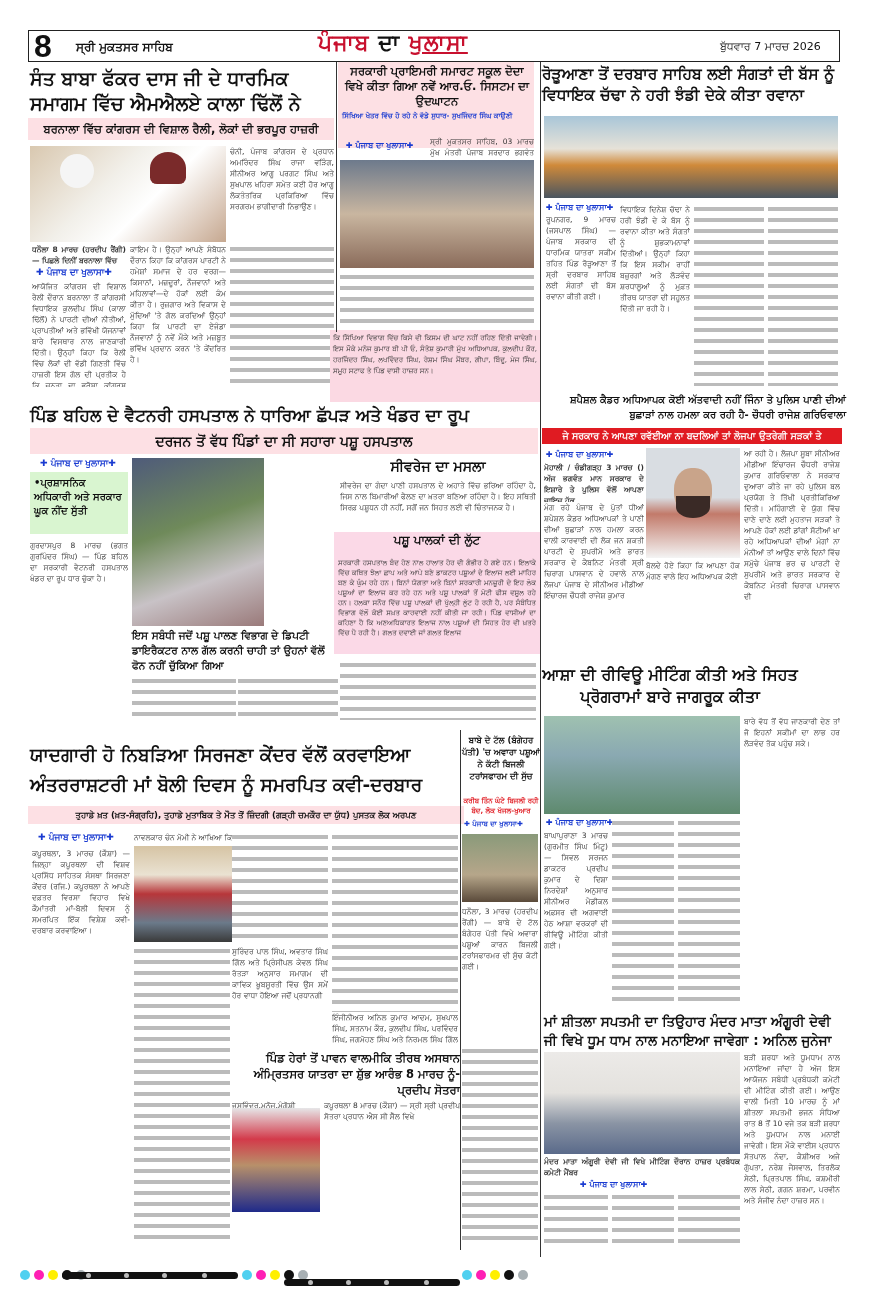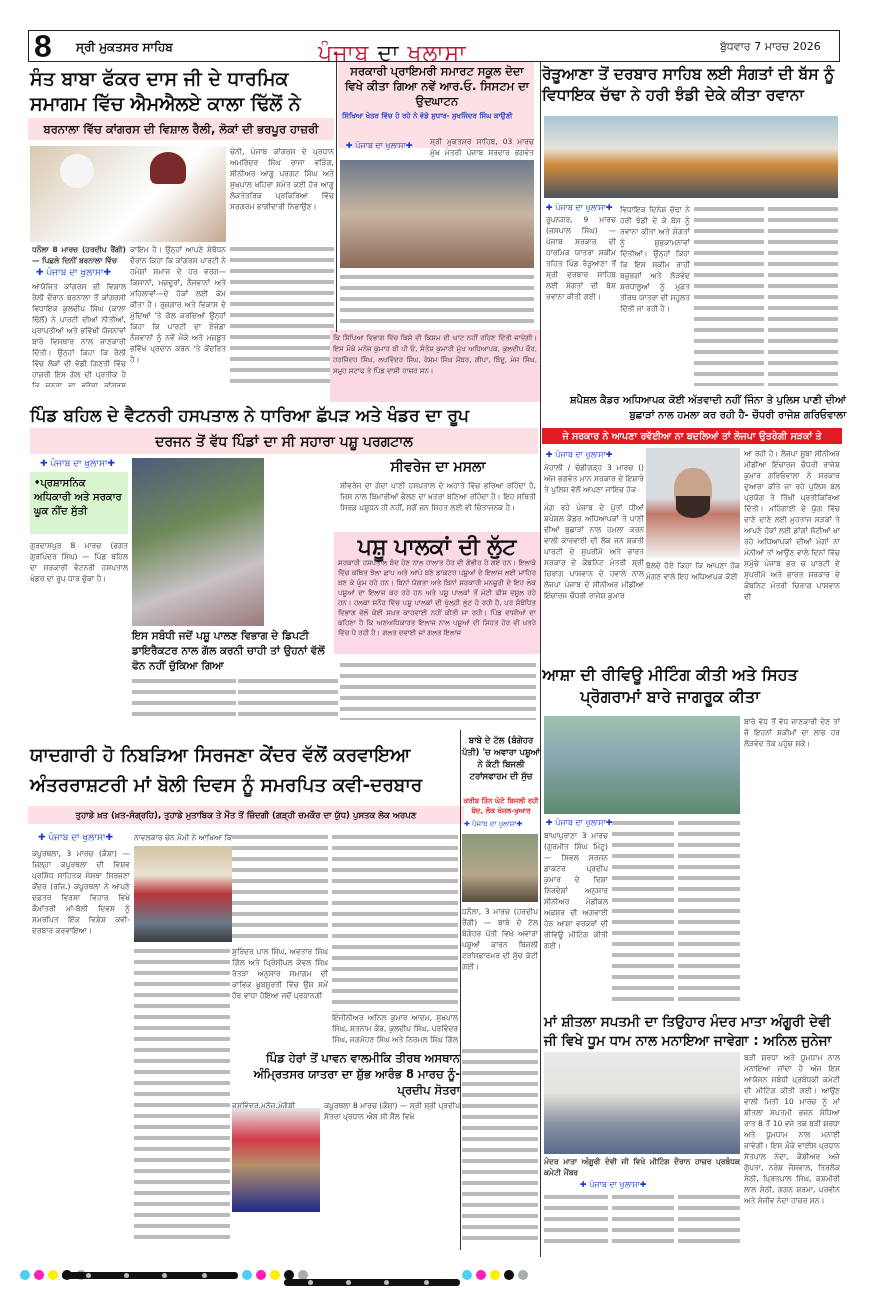--- a/index.html
+++ b/index.html
@@ -2,25 +2,25 @@
 <html><head>
 <meta charset="utf-8">
 <style>
 *{box-sizing:border-box;margin:0;padding:0}
 html,body{width:870px;height:1305px;background:#fff;overflow:hidden}
 body{font-family:"DejaVu Sans",sans-serif;color:#111;position:relative}
 .abs{position:absolute}
 .masthead{left:28px;top:30px;width:812px;height:32px;border:1px solid #222;border-bottom:1px solid #222}
 .pgnum{left:34px;top:28px;font-size:32px;font-family:"Liberation Sans",sans-serif;font-weight:700;line-height:36px}
 .city{left:76px;top:40px;font-size:12px;font-weight:bold}
-.brand{left:318px;top:40px;font-size:22px;font-weight:400;color:#c8102e;letter-spacing:1px}
+.brand{left:318px;top:30px;font-size:22px;font-weight:700;color:#c8102e;letter-spacing:1px}
 .date{left:720px;top:40px;font-size:11px}
 .hl{font-weight:900;line-height:1.15;color:#111}
 .pinkbar{background:#fde0e4}
-.tag{font-size:11px;font-weight:normal;color:#1a3bd1}
+.tag{font-size:11px;font-weight:bold;color:#1a3bd1}
 .txt{font-size:7.5px;line-height:11px;color:#333;text-align:justify;overflow:hidden}
 .txtlines{background:repeating-linear-gradient(#fff 0 3px,#bbb 3px 7px,#fff 7px 11px)}
 .photo{background:#9aa;overflow:hidden}
 .redbar{background:#e01b22;color:#fff;font-weight:bold;text-align:center}
 .box-pink{background:#fbd9e7}
 .greenbox{background:#d9f5d0}
 .divider{background:#333}
 .dots{display:flex;align-items:center;gap:4px}
 .dot{width:10px;height:10px;border-radius:50%}
 .regbar{height:7px;background:#111;border-radius:4px;position:relative}
@@ -65,39 +65,39 @@
 
 <div class="abs hl" style="left:542px;top:64px;width:300px;font-size:15.5px;line-height:21px">ਰੋੜੂਆਣਾ ਤੋਂ ਦਰਬਾਰ ਸਾਹਿਬ ਲਈ ਸੰਗਤਾਂ ਦੀ ਬੱਸ ਨੂੰ ਵਿਧਾਇਕ ਚੱਢਾ ਨੇ ਹਰੀ ਝੰਡੀ ਦੇਕੇ ਕੀਤਾ ਰਵਾਨਾ</div>
 <div class="abs photo" style="left:544px;top:116px;width:294px;height:82px;background:linear-gradient(180deg,#a9c6d8,#e6e2d8 40%,#d08a3a 60%,#4a5560)"></div>
 <div class="abs tag" style="left:546px;top:203px;font-size:8px">✚ ਪੰਜਾਬ ਦਾ ਖੁਲਾਸਾ✚</div>
 <div class="abs txt" style="left:546px;top:214px;width:70px;height:172px">ਰੂਪਨਗਰ, 9 ਮਾਰਚ (ਜਸਪਾਲ ਸਿੰਘ) — ਪੰਜਾਬ ਸਰਕਾਰ ਦੀ ਧਾਰਮਿਕ ਯਾਤਰਾ ਸਕੀਮ ਤਹਿਤ ਪਿੰਡ ਰੋੜੂਆਣਾ ਤੋਂ ਸ੍ਰੀ ਦਰਬਾਰ ਸਾਹਿਬ ਲਈ ਸੰਗਤਾਂ ਦੀ ਬੱਸ ਰਵਾਨਾ ਕੀਤੀ ਗਈ।</div>
 <div class="abs txt" style="left:620px;top:204px;width:70px;height:182px">ਵਿਧਾਇਕ ਦਿਨੇਸ਼ ਚੱਢਾ ਨੇ ਹਰੀ ਝੰਡੀ ਦੇ ਕੇ ਬੱਸ ਨੂੰ ਰਵਾਨਾ ਕੀਤਾ ਅਤੇ ਸੰਗਤਾਂ ਨੂੰ ਸ਼ੁਭਕਾਮਨਾਵਾਂ ਦਿੱਤੀਆਂ। ਉਨ੍ਹਾਂ ਕਿਹਾ ਕਿ ਇਸ ਸਕੀਮ ਰਾਹੀਂ ਬਜ਼ੁਰਗਾਂ ਅਤੇ ਲੋੜਵੰਦ ਸ਼ਰਧਾਲੂਆਂ ਨੂੰ ਮੁਫ਼ਤ ਤੀਰਥ ਯਾਤਰਾ ਦੀ ਸਹੂਲਤ ਦਿੱਤੀ ਜਾ ਰਹੀ ਹੈ।</div>
 <div class="abs txt txtlines" style="left:694px;top:204px;width:70px;height:182px"></div>
 <div class="abs txt txtlines" style="left:768px;top:204px;width:70px;height:182px"></div>
 
 <div class="abs hl" style="left:30px;top:404px;width:500px;font-size:17px;line-height:22px;white-space:nowrap">ਪਿੰਡ ਬਹਿਲ ਦੇ ਵੈਟਨਰੀ ਹਸਪਤਾਲ ਨੇ ਧਾਰਿਆ ਛੱਪੜ ਅਤੇ ਖੰਡਰ ਦਾ ਰੂਪ</div>
-<div class="abs pinkbar sub" style="left:30px;top:428px;width:508px;height:26px;font-size:14px;line-height:26px">ਦਰਜਨ ਤੋਂ ਵੱਧ ਪਿੰਡਾਂ ਦਾ ਸੀ ਸਹਾਰਾ ਪਸ਼ੂ ਪਰਗਟਾਲ</div>
+<div class="abs pinkbar sub" style="left:30px;top:428px;width:508px;height:26px;font-size:14px;line-height:26px">ਦਰਜਨ ਤੋਂ ਵੱਧ ਪਿੰਡਾਂ ਦਾ ਸੀ ਸਹਾਰਾ ਪਸ਼ੂ ਹਸਪਤਾਲ</div>
 <div class="abs tag" style="left:40px;top:458px;font-size:9px">✚ ਪੰਜਾਬ ਦਾ ਖੁਲਾਸਾ✚</div>
 <div class="abs greenbox" style="left:30px;top:472px;width:98px;height:62px;font-size:10px;font-weight:bold;padding:4px;line-height:14px">•ਪ੍ਰਸ਼ਾਸਨਿਕ ਅਧਿਕਾਰੀ ਅਤੇ ਸਰਕਾਰ ਘੂਕ ਨੀਂਦ ਸੁੱਤੀ</div>
 <div class="abs txt" style="left:30px;top:540px;width:98px;height:180px">ਗੁਰਦਾਸਪੁਰ 8 ਮਾਰਚ (ਭਗਤ ਗੁਰਪਿੰਦਰ ਸਿੰਘ) — ਪਿੰਡ ਬਹਿਲ ਦਾ ਸਰਕਾਰੀ ਵੈਟਨਰੀ ਹਸਪਤਾਲ ਖੰਡਰ ਦਾ ਰੂਪ ਧਾਰ ਚੁੱਕਾ ਹੈ।</div>
 <div class="abs photo" style="left:132px;top:458px;width:132px;height:168px;background:linear-gradient(160deg,#4f5b7a,#6f8a5a 40%,#c8c2c6 70%,#9a7a7a)"></div>
 <div class="abs hl" style="left:132px;top:628px;width:208px;font-size:10.5px;line-height:15px">ਇਸ ਸਬੰਧੀ ਜਦੋਂ ਪਸ਼ੂ ਪਾਲਣ ਵਿਭਾਗ ਦੇ ਡਿਪਟੀ ਡਾਇਰੈਕਟਰ ਨਾਲ ਗੱਲ ਕਰਨੀ ਚਾਹੀ ਤਾਂ ਉਹਨਾਂ ਵੱਲੋਂ ਫੋਨ ਨਹੀਂ ਚੁੱਕਿਆ ਗਿਆ</div>
 <div class="abs txt txtlines" style="left:132px;top:676px;width:104px;height:42px"></div>
 <div class="abs txt txtlines" style="left:238px;top:676px;width:100px;height:42px"></div>
 <div class="abs hl" style="left:340px;top:458px;width:196px;font-size:14px;text-align:center">ਸੀਵਰੇਜ ਦਾ ਮਸਲਾ</div>
 <div class="abs txt" style="left:340px;top:480px;width:196px;height:44px">ਸੀਵਰੇਜ ਦਾ ਗੰਦਾ ਪਾਣੀ ਹਸਪਤਾਲ ਦੇ ਅਹਾਤੇ ਵਿੱਚ ਭਰਿਆ ਰਹਿੰਦਾ ਹੈ, ਜਿਸ ਨਾਲ ਬਿਮਾਰੀਆਂ ਫੈਲਣ ਦਾ ਖ਼ਤਰਾ ਬਣਿਆ ਰਹਿੰਦਾ ਹੈ। ਇਹ ਸਥਿਤੀ ਸਿਰਫ਼ ਪਸ਼ੂਧਨ ਹੀ ਨਹੀਂ, ਸਗੋਂ ਜਨ ਸਿਹਤ ਲਈ ਵੀ ਚਿੰਤਾਜਨਕ ਹੈ।</div>
 <div class="abs box-pink" style="left:334px;top:532px;width:206px;height:122px"></div>
-<div class="abs hl" style="left:334px;top:534px;width:206px;font-size:22px;text-align:center">ਪਸ਼ੂ ਪਾਲਕਾਂ ਦੀ ਲੁੱਟ</div>
+<div class="abs hl" style="left:334px;top:534px;width:206px;font-size:12px;text-align:center">ਪਸ਼ੂ ਪਾਲਕਾਂ ਦੀ ਲੁੱਟ</div>
 <div class="abs txt" style="left:338px;top:558px;width:198px;height:94px;font-size:7px;line-height:10px">ਸਰਕਾਰੀ ਹਸਪਤਾਲ ਬੰਦ ਹੋਣ ਨਾਲ ਹਾਲਾਤ ਹੋਰ ਵੀ ਗੰਭੀਰ ਹੋ ਗਏ ਹਨ। ਇਲਾਕੇ ਵਿੱਚ ਕਥਿਤ ਝੋਲਾ ਛਾਪ ਅਤੇ ਆਪੇ ਬਣੇ ਡਾਕਟਰ ਪਸ਼ੂਆਂ ਦੇ ਇਲਾਜ ਲਈ ਮਾਹਿਰ ਬਣ ਕੇ ਘੁੰਮ ਰਹੇ ਹਨ। ਬਿਨਾਂ ਯੋਗਤਾ ਅਤੇ ਬਿਨਾਂ ਸਰਕਾਰੀ ਮਨਜ਼ੂਰੀ ਦੇ ਇਹ ਲੋਕ ਪਸ਼ੂਆਂ ਦਾ ਇਲਾਜ ਕਰ ਰਹੇ ਹਨ ਅਤੇ ਪਸ਼ੂ ਪਾਲਕਾਂ ਤੋਂ ਮੋਟੀ ਫੀਸ ਵਸੂਲ ਰਹੇ ਹਨ। ਹਲਕਾ ਸਨੌਰ ਵਿੱਚ ਪਸ਼ੂ ਪਾਲਕਾਂ ਦੀ ਖੁੱਲ੍ਹੀ ਲੁੱਟ ਹੋ ਰਹੀ ਹੈ, ਪਰ ਸੰਬੰਧਿਤ ਵਿਭਾਗ ਵੱਲੋਂ ਕੋਈ ਸਖ਼ਤ ਕਾਰਵਾਈ ਨਹੀਂ ਕੀਤੀ ਜਾ ਰਹੀ। ਪਿੰਡ ਵਾਸੀਆਂ ਦਾ ਕਹਿਣਾ ਹੈ ਕਿ ਅਣਅਧਿਕਾਰਤ ਇਲਾਜ ਨਾਲ ਪਸ਼ੂਆਂ ਦੀ ਸਿਹਤ ਹੋਰ ਵੀ ਖ਼ਤਰੇ ਵਿੱਚ ਪੈ ਰਹੀ ਹੈ। ਗਲਤ ਦਵਾਈ ਜਾਂ ਗਲਤ ਇਲਾਜ</div>
 <div class="abs txt txtlines" style="left:340px;top:660px;width:196px;height:60px"></div>
 
 <div class="abs hl" style="left:546px;top:392px;width:300px;font-size:10px;line-height:15px;text-align:right">ਸ਼ਪੈਸ਼ਲ ਕੈਡਰ ਅਧਿਆਪਕ ਕੋਈ ਅੱਤਵਾਦੀ ਨਹੀਂ ਜਿੰਨਾ ਤੇ ਪੁਲਿਸ ਪਾਣੀ ਦੀਆਂ ਬੁਛਾੜਾਂ ਨਾਲ ਹਮਲਾ ਕਰ ਰਹੀ ਹੈ- ਚੌਧਰੀ ਰਾਜੇਸ਼ ਗਰਿਓਵਾਲਾ</div>
 <div class="abs redbar" style="left:542px;top:428px;width:300px;height:16px;font-size:9.5px;line-height:16px">ਜੇ ਸਰਕਾਰ ਨੇ ਆਪਣਾ ਰਵੱਈਆ ਨਾ ਬਦਲਿਆਂ ਤਾਂ ਲੋਜਪਾ ਉਤਰੇਗੀ ਸੜਕਾਂ ਤੇ</div>
 <div class="abs tag" style="left:546px;top:450px;font-size:8px">✚ ਪੰਜਾਬ ਦਾ ਖੁਲਾਸਾ✚</div>
-<div class="abs txt" style="left:544px;top:462px;width:100px;height:40px;font-weight:normal">ਮੋਹਾਲੀ / ਚੰਡੀਗੜ੍ਹ 3 ਮਾਰਚ () ਅੱਜ ਭਗਵੰਤ ਮਾਨ ਸਰਕਾਰ ਦੇ ਇਸ਼ਾਰੇ ਤੇ ਪੁਲਿਸ ਵੱਲੋਂ ਆਪਣਾ ਜਾਇਜ਼ ਹੱਕ</div>
+<div class="abs txt" style="left:544px;top:462px;width:100px;height:40px;font-weight:bold">ਮੋਹਾਲੀ / ਚੰਡੀਗੜ੍ਹ 3 ਮਾਰਚ () ਅੱਜ ਭਗਵੰਤ ਮਾਨ ਸਰਕਾਰ ਦੇ ਇਸ਼ਾਰੇ ਤੇ ਪੁਲਿਸ ਵੱਲੋਂ ਆਪਣਾ ਜਾਇਜ਼ ਹੱਕ</div>
 <div class="abs txt" style="left:544px;top:502px;width:100px;height:148px">ਮੰਗ ਰਹੇ ਪੰਜਾਬ ਦੇ ਪੁੱਤਾਂ ਧੀਆਂ ਸ਼ਪੈਸ਼ਲ ਕੈਡਰ ਅਧਿਆਪਕਾਂ ਤੇ ਪਾਣੀ ਦੀਆਂ ਬੁਛਾੜਾਂ ਨਾਲ ਹਮਲਾ ਕਰਨ ਵਾਲੀ ਕਾਰਵਾਈ ਦੀ ਲੋਕ ਜਨ ਸ਼ਕਤੀ ਪਾਰਟੀ ਦੇ ਸੁਪਰੀਮੋ ਅਤੇ ਭਾਰਤ ਸਰਕਾਰ ਦੇ ਕੈਬਨਿਟ ਮੰਤਰੀ ਸ੍ਰੀ ਚਿਰਾਗ ਪਾਸਵਾਨ ਦੇ ਹਵਾਲੇ ਨਾਲ ਲੋਜਪਾ ਪੰਜਾਬ ਦੇ ਸੀਨੀਅਰ ਮੀਡੀਆ ਇੰਚਾਰਜ ਚੌਧਰੀ ਰਾਜੇਸ਼ ਕੁਮਾਰ</div>
 <div class="abs photo" style="left:646px;top:448px;width:94px;height:110px;background:linear-gradient(180deg,#d9dde2 0%,#d9dde2 45%,#c27a6a 60%,#f4f4f4 100%)">
   <div style="position:absolute;left:28px;top:20px;width:38px;height:46px;border-radius:45%;background:#c9a48a"></div>
   <div style="position:absolute;left:30px;top:48px;width:34px;height:22px;border-radius:0 0 50% 50%;background:#3a2a26"></div>
 </div>
 <div class="abs txt" style="left:646px;top:560px;width:94px;height:90px">ਬੋਲਦੇ ਹੋਏ ਕਿਹਾ ਕਿ ਆਪਣਾ ਹੱਕ ਮੰਗਣ ਵਾਲੇ ਇਹ ਅਧਿਆਪਕ ਕੋਈ</div>
 <div class="abs txt" style="left:744px;top:448px;width:96px;height:202px">ਆ ਰਹੀ ਹੈ। ਲੋਜਪਾ ਸੂਬਾ ਸੀਨੀਅਰ ਮੀਡੀਆ ਇੰਚਾਰਜ ਚੌਧਰੀ ਰਾਜੇਸ਼ ਕੁਮਾਰ ਗਰਿਓਵਾਲਾ ਨੇ ਸਰਕਾਰ ਦੁਆਰਾ ਕੀਤੇ ਜਾ ਰਹੇ ਪੁਲਿਸ ਬਲ ਪ੍ਰਯੋਗ ਤੇ ਤਿੱਖੀ ਪ੍ਰਤੀਕਿਰਿਆ ਦਿੱਤੀ। ਮਹਿੰਗਾਈ ਦੇ ਯੁੱਗ ਵਿੱਚ ਦਾਣੇ ਦਾਣੇ ਲਈ ਮੁਹਤਾਜ ਸੜਕਾਂ ਤੇ ਆਪਣੇ ਹੱਕਾਂ ਲਈ ਡਾਂਗਾਂ ਸੋਟੀਆਂ ਖਾ ਰਹੇ ਅਧਿਆਪਕਾਂ ਦੀਆਂ ਮੰਗਾਂ ਨਾ ਮੰਨੀਆਂ ਤਾਂ ਆਉਣ ਵਾਲੇ ਦਿਨਾਂ ਵਿੱਚ ਸਮੁੱਚੇ ਪੰਜਾਬ ਭਰ ਚ ਪਾਰਟੀ ਦੇ ਸੁਪਰੀਮੋ ਅਤੇ ਭਾਰਤ ਸਰਕਾਰ ਦੇ ਕੈਬਨਿਟ ਮੰਤਰੀ ਚਿਰਾਗ ਪਾਸਵਾਨ ਦੀ</div>
 
 <div class="abs hl" style="left:520px;top:664px;width:300px;font-size:16px;line-height:22px;text-align:center">ਆਸ਼ਾ ਦੀ ਰੀਵਿਊ ਮੀਟਿੰਗ ਕੀਤੀ ਅਤੇ ਸਿਹਤ ਪ੍ਰੋਗਰਾਮਾਂ ਬਾਰੇ ਜਾਗਰੂਕ ਕੀਤਾ</div>
 <div class="abs photo" style="left:544px;top:716px;width:196px;height:98px;background:linear-gradient(180deg,#9fc1b0,#8aa9b2 40%,#5e8a6e)"></div>

